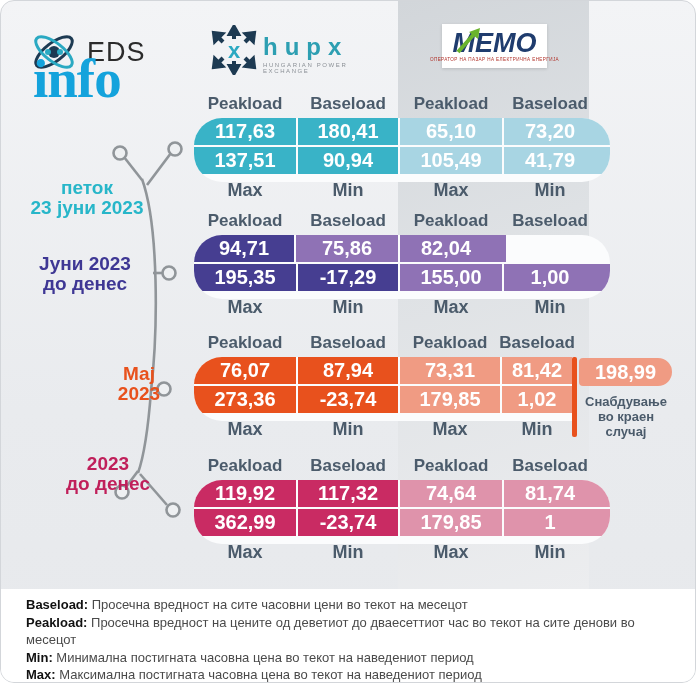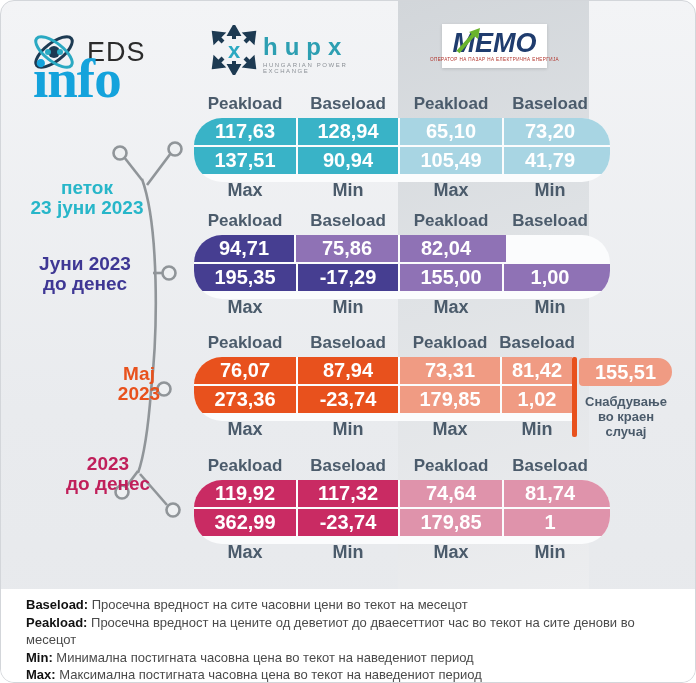--- a/index.html
+++ b/index.html
@@ -143,21 +143,21 @@
     </div>
     <div class="hdr-row" style="top:92px;height:22px;">
       <div class="c c1 hdr">Peakload</div>
       <div class="c c2 hdr">Baseload</div>
       <div class="c c3 hdr">Peakload</div>
       <div class="c c4 hdr">Baseload</div>
     </div>
     <div class="band" style="top:117px;">
       <div class="r">
         <div class="v dark c1">117,63</div>
-        <div class="v dark c2">128,94</div>
+        <div class="v dark c2">180,41</div>
         <div class="v light c3">65,10</div>
         <div class="v light c4">73,20</div>
       </div>
       <div class="r">
         <div class="v dark c1">137,51</div>
         <div class="v dark c2">90,94</div>
         <div class="v light c3">105,49</div>
         <div class="v light c4">41,79</div>
       </div>
     </div>
@@ -220,21 +220,21 @@
         <div class="v light c4">81,42</div>
       </div>
       <div class="r">
         <div class="v dark c1">273,36</div>
         <div class="v dark c2">-23,74</div>
         <div class="v light c3">179,85</div>
         <div class="v light c4">1,02</div>
       </div>
     </div>
     <div class="accent-bar" style="left:571px;top:356px;width:5px;height:80px;"></div>
-    <div class="extra-pill" style="left:578px;top:357px;width:93px;height:28px;">155,51</div>
+    <div class="extra-pill" style="left:578px;top:357px;width:93px;height:28px;">198,99</div>
     <div class="extra-label" style="left:576px;top:393px;width:98px;">
       <div>Снабдување</div>
       <div>во краен</div>
       <div>случај</div>
     </div>
     <div class="mm-row" style="top:418px;height:20px;">
       <div class="c c1 mm">Max</div>
       <div class="c c2 mm">Min</div>
       <div class="c c3 mm">Max</div>
       <div class="c c4 mm">Min</div>

